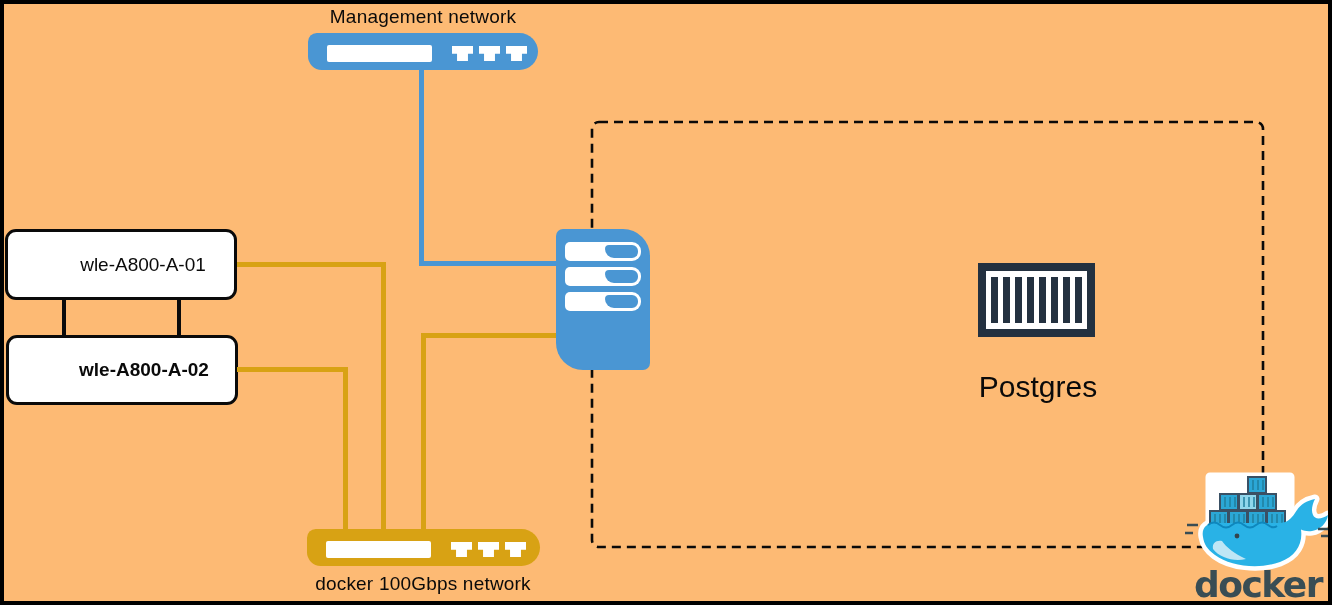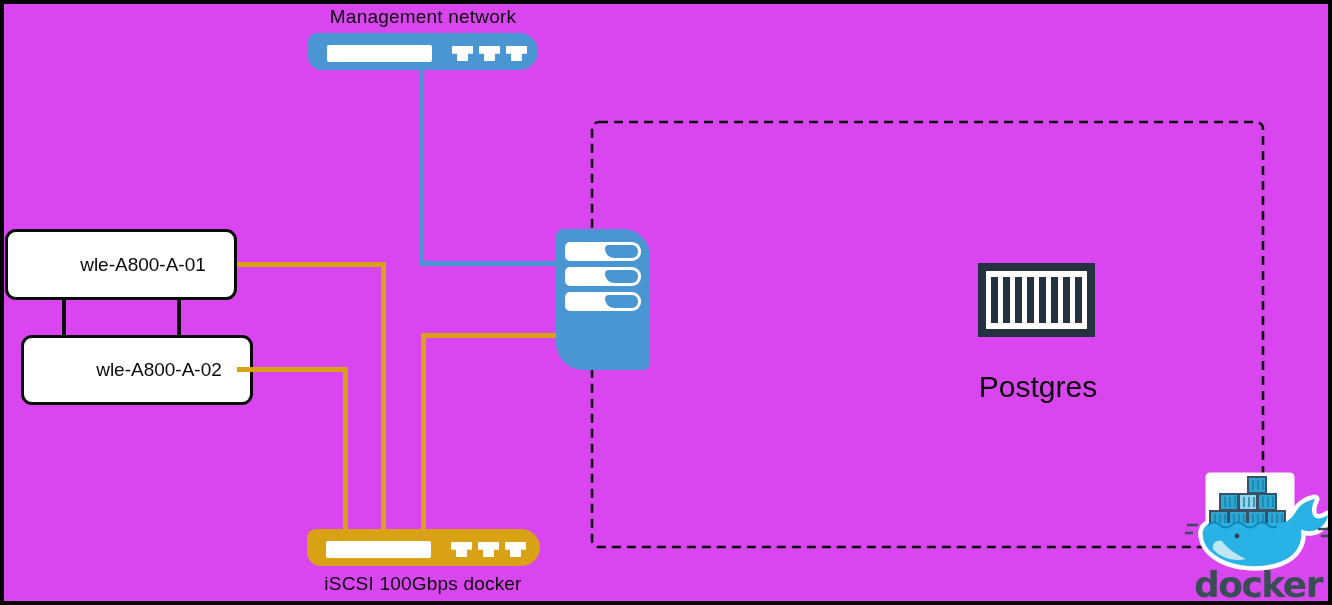--- a/index.html
+++ b/index.html
@@ -1,17 +1,17 @@
 <!DOCTYPE html>
 <html><head>
 <meta charset="utf-8">
 <style>
   html,body{margin:0;padding:0;background:#e8e8e8;}
   .canvas{
-    position:relative;width:1332px;height:605px;background:#d946ef;
+    position:relative;width:1332px;height:605px;background:#fdba74;
     border:4px solid #000;box-sizing:border-box;overflow:hidden;
     font-family:"Liberation Sans", sans-serif;color:#0a0a0a;
   }
   .abs{position:absolute;}
 
   
   .net-label{font-size:19px;width:270px;text-align:center;letter-spacing:.2px;}
   .node-label{font-size:19px;margin-left:44px;}
   .pg-label{font-size:30px;width:200px;text-align:center;}
 
@@ -62,21 +62,21 @@
     <div class="port p2"></div>
     <div class="port p3"></div>
   </div>
 
   <div class="abs link blue" style="left:415px;top:64px;width:5px;height:198px;"></div>
   <div class="abs link blue" style="left:415px;top:257px;width:141px;height:5px;"></div>
 
   <div class="abs node-box" style="left:1px;top:225px;height:71px;">
     <span class="node-label">wle-A800-A-01</span>
   </div>
-  <div class="abs node-box" style="left:17px;top:331px;height:70px;">
+  <div class="abs node-box" style="left:2px;top:331px;height:70px;font-weight:bold;">
     <span class="node-label">wle-A800-A-02</span>
   </div>
 
   <div class="abs link black" style="left:58px;top:294px;width:4px;height:39px;"></div>
   <div class="abs link black" style="left:173px;top:294px;width:4px;height:39px;"></div>
 
   <div class="abs link" style="left:233px;top:258px;width:149px;height:5px;"></div>
   <div class="abs link" style="left:377px;top:258px;width:5px;height:277px;"></div>
 
   <div class="abs link" style="left:233px;top:363px;width:111px;height:5px;"></div>
@@ -84,21 +84,21 @@
 
   <div class="abs link" style="left:417px;top:329px;width:136px;height:5px;"></div>
   <div class="abs link" style="left:417px;top:329px;width:5px;height:206px;"></div>
 
   <div class="abs switch gold" style="left:303px;top:525px;width:233px;height:37px;">
     <div class="display"></div>
     <div class="port p1"></div>
     <div class="port p2"></div>
     <div class="port p3"></div>
   </div>
-  <div class="abs net-label" style="left:284px;top:569px;">iSCSI 100Gbps docker</div>
+  <div class="abs net-label" style="left:284px;top:569px;">docker 100Gbps network</div>
 
   <div class="abs server" style="left:552px;top:225px;">
     <div class="slat s1">
         <div class="pill"></div>
       </div>
     <div class="slat s2">
         <div class="pill"></div>
       </div>
     <div class="slat s3">
         <div class="pill"></div>

